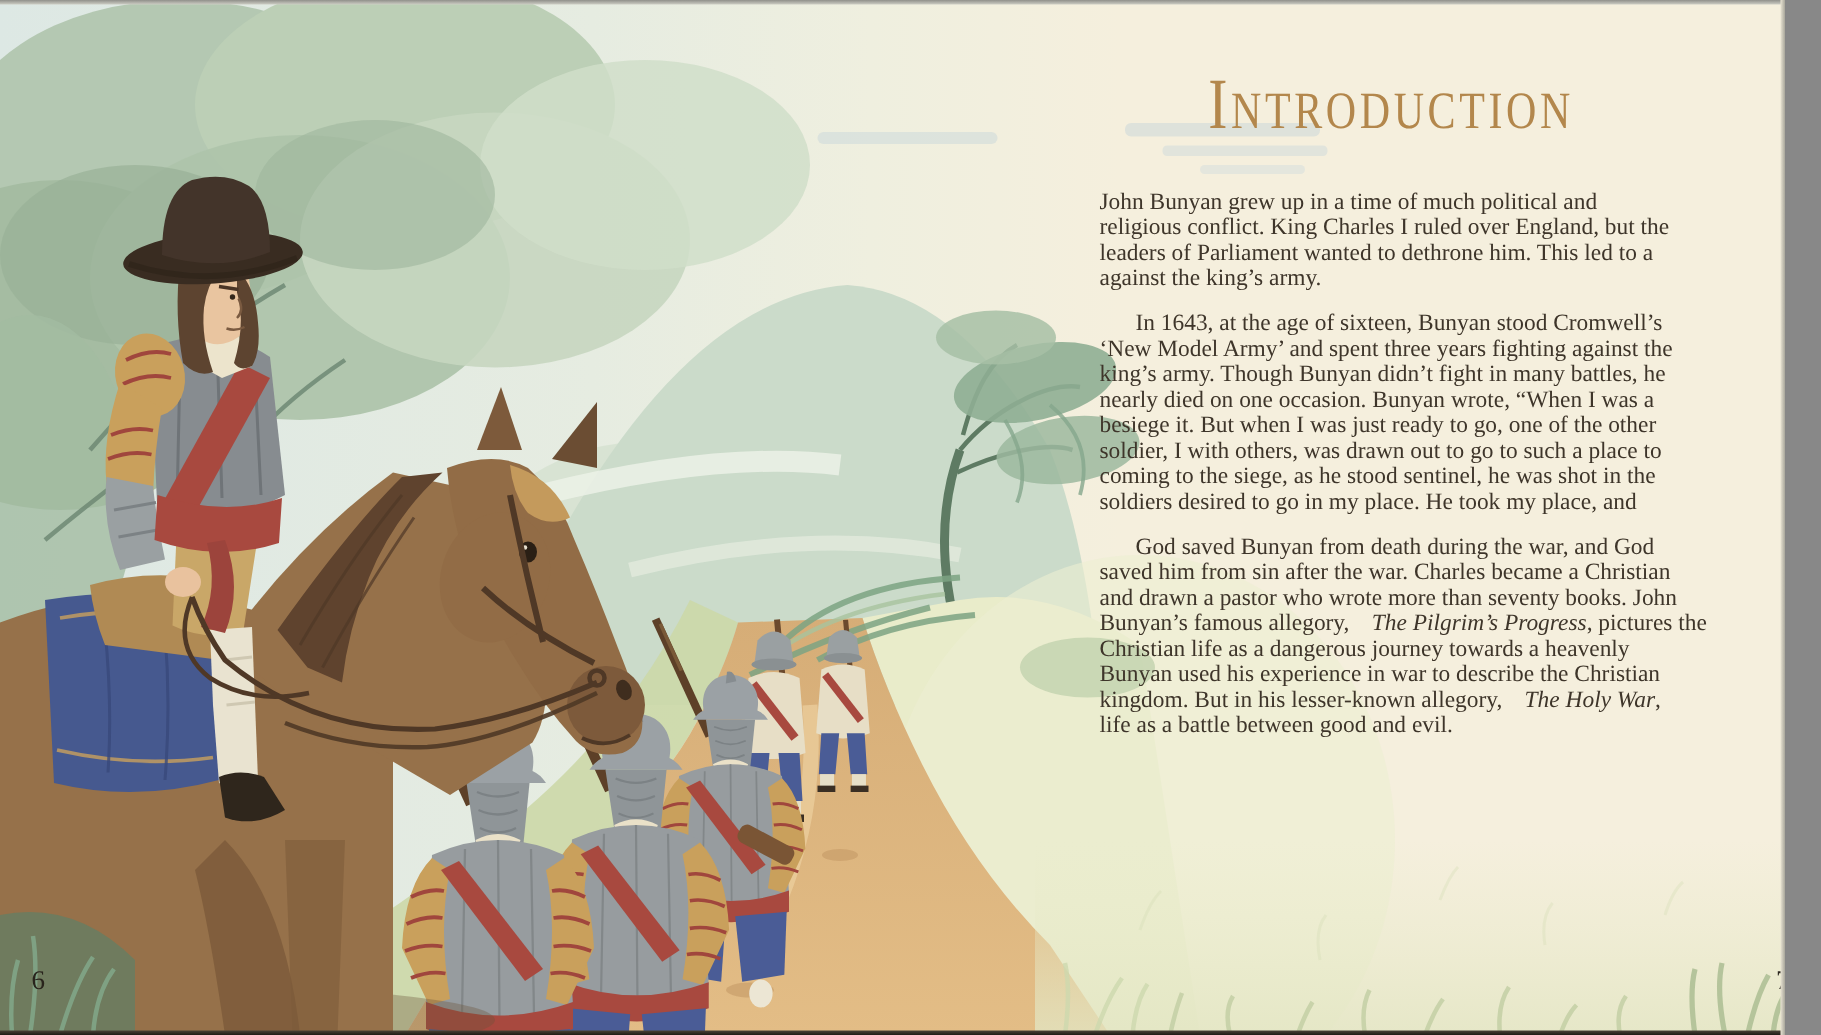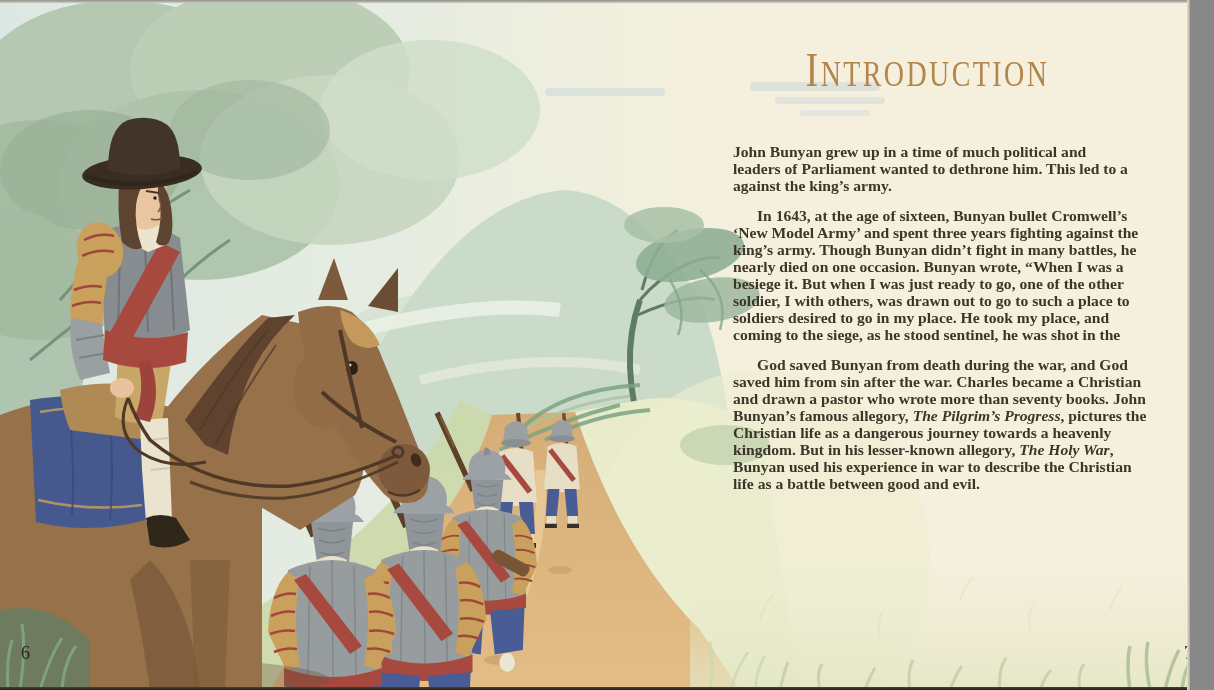--- a/index.html
+++ b/index.html
@@ -15,27 +15,27 @@
   .edge-right{position:absolute;right:0;top:0;width:3px;height:100%;
     background:linear-gradient(270deg,#a8a69b,#e9e4d3);z-index:9;}
   .title-wrap{
     position:absolute;left:733px;top:46px;width:388px;
     display:flex;justify-content:center;color:#b3874c;z-index:5;
   }
   .title-inner{transform:scaleX(.8);transform-origin:center;letter-spacing:3px;white-space:nowrap;}
   .title-initial{font-size:48px;line-height:48px;}
   .title-rest{font-size:35px;line-height:48px;}
   .body-text{
-    position:absolute;left:733px;top:143px;width:392px;z-index:5;
-    font-size:15.6px;line-height:17px;color:#3e352a;font-weight:bold;
+    position:absolute;left:733px;top:126px;width:392px;z-index:5;
+    font-size:15.6px;line-height:17px;color:#3e352a;
   }
   .para + .para{margin-top:13px;}
   .line{white-space:nowrap;}
   .line.first{text-indent:24px;}
-  .it{font-style:italic;}
+  .it{font-style:italic;margin-left:11px;}
   .page-num{position:absolute;z-index:6;font-size:18px;color:#29241c;}
   .page-num.left{left:21px;top:643px;}
   .page-num.right{left:1184px;top:643px;color:#2e2920;}
 </style>
 </head>
 <body>
 
 <div class="spread">
 
   <svg class="illustration" viewBox="0 0 1214 690" aria-hidden="true">
@@ -246,41 +246,42 @@
   <div class="edge-bottom"></div>
   <div class="edge-right"></div>
 
   <div class="title-wrap">
     <span class="title-inner"><span class="title-initial">I</span><span class="title-rest">NTRODUCTION</span></span>
   </div>
 
   <div class="body-text">
       <div class="para">
         <div class="line"><span>John Bunyan grew up in a time of much political and</span></div>
+        <div class="line"><span>religious conflict. King Charles I ruled over England, but the</span></div>
         <div class="line"><span>leaders of Parliament wanted to dethrone him. This led to a</span></div>
         <div class="line"><span>against the king’s army.</span></div>
       </div>
       <div class="para">
-        <div class="line first"><span>In 1643, at the age of sixteen, Bunyan bullet Cromwell’s</span></div>
+        <div class="line first"><span>In 1643, at the age of sixteen, Bunyan stood Cromwell’s</span></div>
         <div class="line"><span>‘New Model Army’ and spent three years fighting against the</span></div>
         <div class="line"><span>king’s army. Though Bunyan didn’t fight in many battles, he</span></div>
         <div class="line"><span>nearly died on one occasion. Bunyan wrote, “When I was a</span></div>
         <div class="line"><span>besiege it. But when I was just ready to go, one of the other</span></div>
         <div class="line"><span>soldier, I with others, was drawn out to go to such a place to</span></div>
+        <div class="line"><span>coming to the siege, as he stood sentinel, he was shot in the</span></div>
         <div class="line"><span>soldiers desired to go in my place. He took my place, and</span></div>
-        <div class="line"><span>coming to the siege, as he stood sentinel, he was shot in the</span></div>
       </div>
       <div class="para">
         <div class="line first"><span>God saved Bunyan from death during the war, and God</span></div>
         <div class="line"><span>saved him from sin after the war. Charles became a Christian</span></div>
         <div class="line"><span>and drawn a pastor who wrote more than seventy books. John</span></div>
         <div class="line"><span>Bunyan’s famous allegory, </span><span class="it">The Pilgrim’s Progress</span><span>, pictures the</span></div>
         <div class="line"><span>Christian life as a dangerous journey towards a heavenly</span></div>
+        <div class="line"><span>Bunyan used his experience in war to describe the Christian</span></div>
         <div class="line"><span>kingdom. But in his lesser-known allegory, </span><span class="it">The Holy War</span><span>,</span></div>
-        <div class="line"><span>Bunyan used his experience in war to describe the Christian</span></div>
         <div class="line"><span>life as a battle between good and evil.</span></div>
       </div>
     </div>
 
   <div class="page-num left">6</div>
   <div class="page-num right">7</div>
 
 </div>
 
 </body></html>

